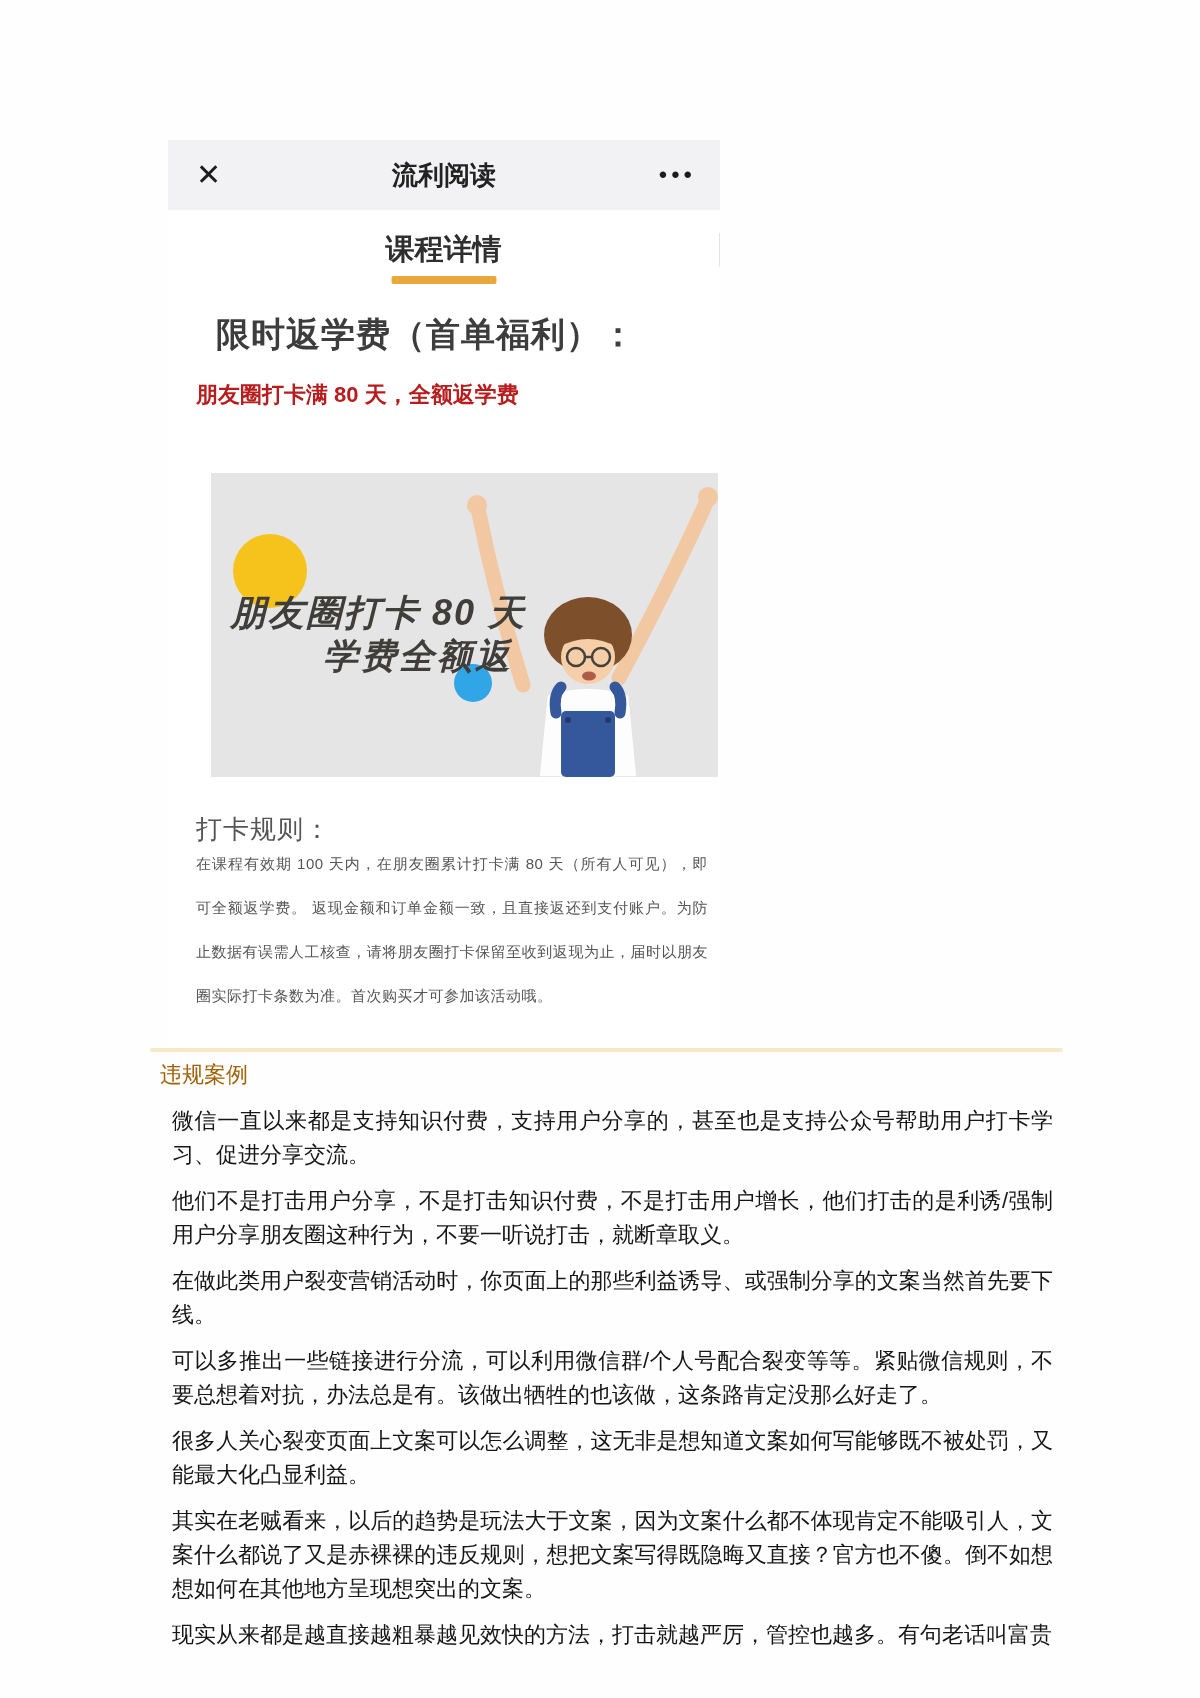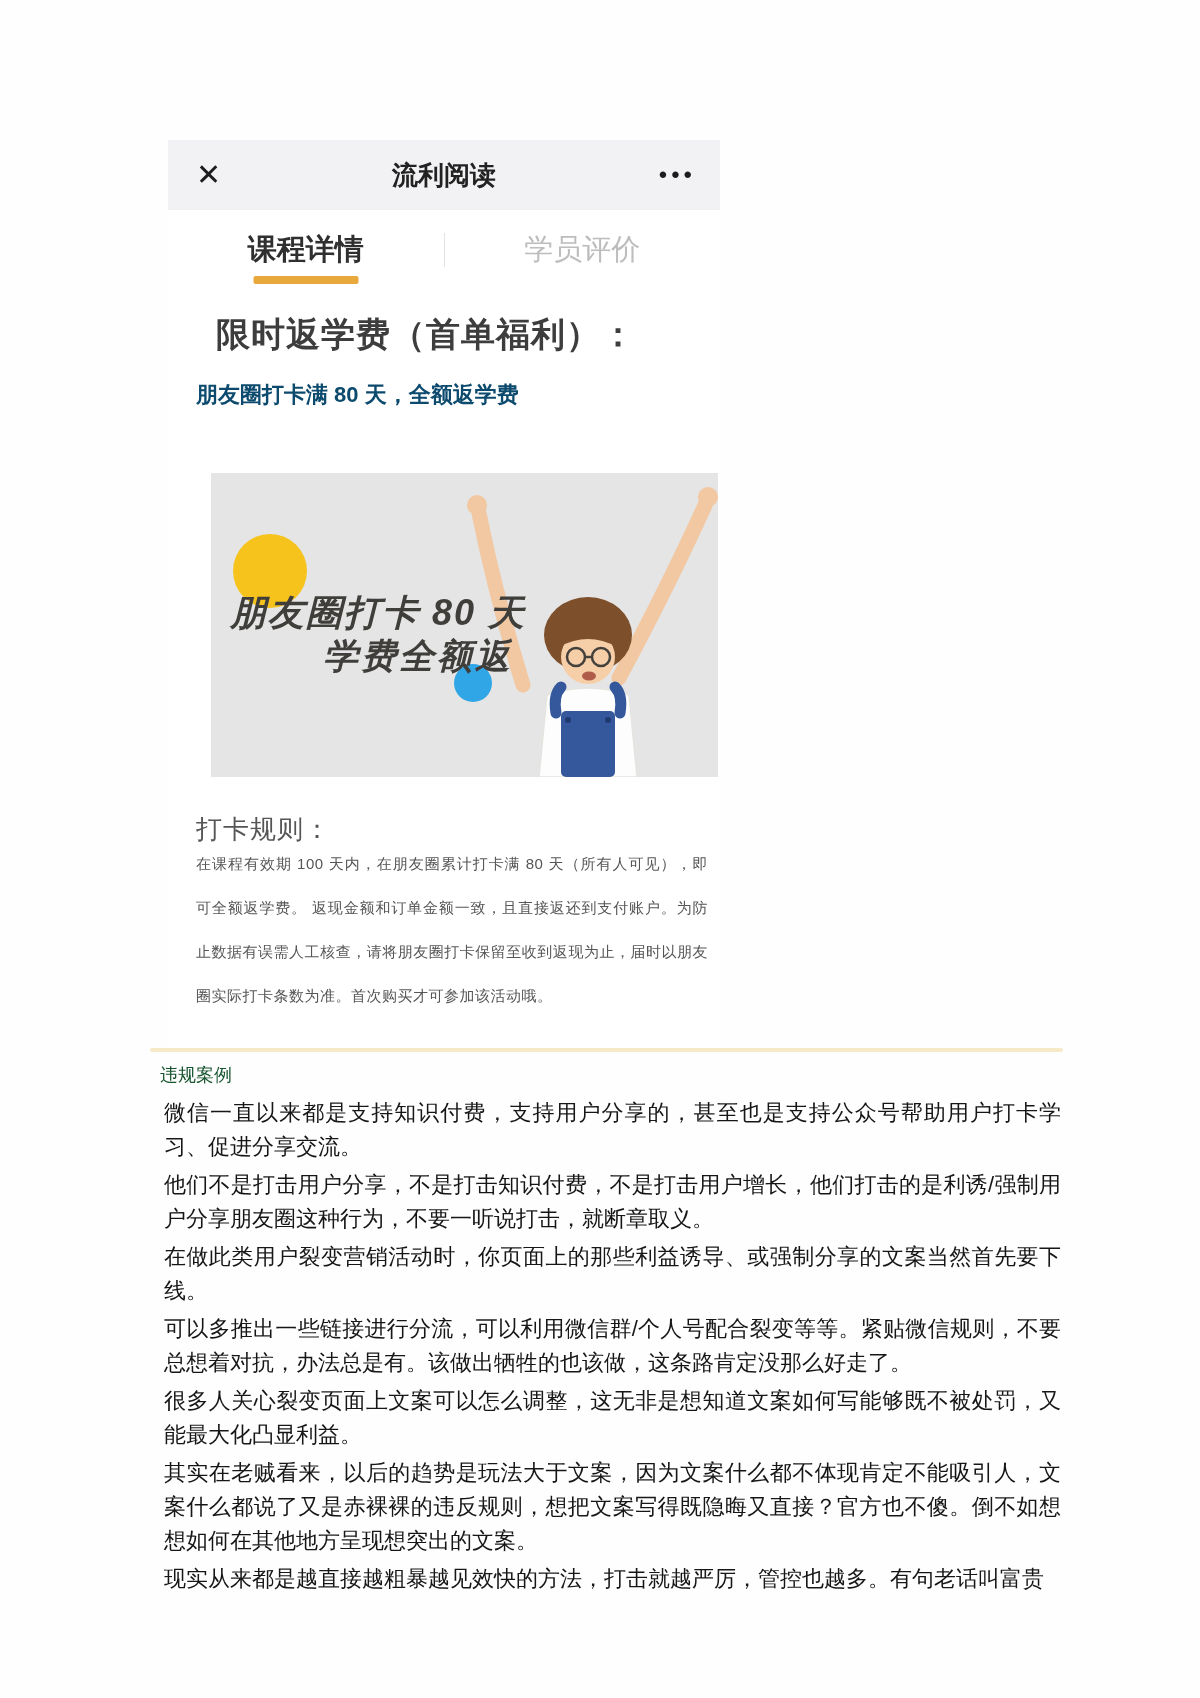--- a/index.html
+++ b/index.html
@@ -65,21 +65,21 @@
   }
 
   .course-heading {
     position: absolute; left: 28px; top: 172px;
     font-size: 34px; font-weight: 700; color: #3d3d3d;
     letter-spacing: 1px;
     margin-left: 20px;
   }
   .course-subheading {
     position: absolute; left: 28px; top: 240px;
-    font-size: 22px; font-weight: 700; color: #0c4a6e;
+    font-size: 22px; font-weight: 700; color: #b91c1c;
   }
 
   
   .banner {
     position: absolute; left: 43px; top: 333px;
     width: 507px; height: 304px;
     background: #e9e8e4;
     overflow: hidden;
   }
   .banner svg { position: absolute; left: 0; top: 0; }
@@ -120,45 +120,42 @@
     width: 913px; height: 4px;
     border-radius: 2px;
   }
 
   
   .article-body {
     position: absolute; left: 160px; top: 1058px;
     width: 905px;
     font-size: 22px; line-height: 34px; color: #161616;
   }
-  .article-section-title { font-size: 18px; color: #14532d; }
-  .article-body p { margin: 4px; text-align: justify; }
+  .article-section-title { font-size: 22px; color: #a16207; }
+  .article-body p { margin: 12px; text-align: justify; }
 </style>
 </head>
 <body>
 
 <div class="page">
 
   <div class="phone-card">
 
     <div class="app-header" style="background: rgb(242, 242, 244);">
       <span class="close-x">✕</span>
       <span class="app-title">流利阅读</span>
       <span class="more-dots">•••</span>
     </div>
 
     <div class="tabbar">
       <div class="tab active">
         <span class="tab-label">课程详情</span>
         <span class="tab-underline" style="background: rgb(233, 168, 59);"></span>
       </div>
       <div class="tab-divider"></div>
-      <div class="tab">
-        <span class="tab-label">学员评价</span>
-      </div>
     </div>
 
     <div class="course-heading">限时返学费（首单福利）：</div>
     <div class="course-subheading">朋友圈打卡满 80 天，全额返学费</div>
 
     <div class="banner" style="background: #e5e5e5; font-style: italic;">
       <div class="banner-circle-yellow" style="background: rgb(246, 195, 28);"></div>
       <div class="banner-circle-blue" style="background: rgb(49, 166, 231);"></div>
       <svg width="507" height="304" viewBox="0 0 507 304">
 

